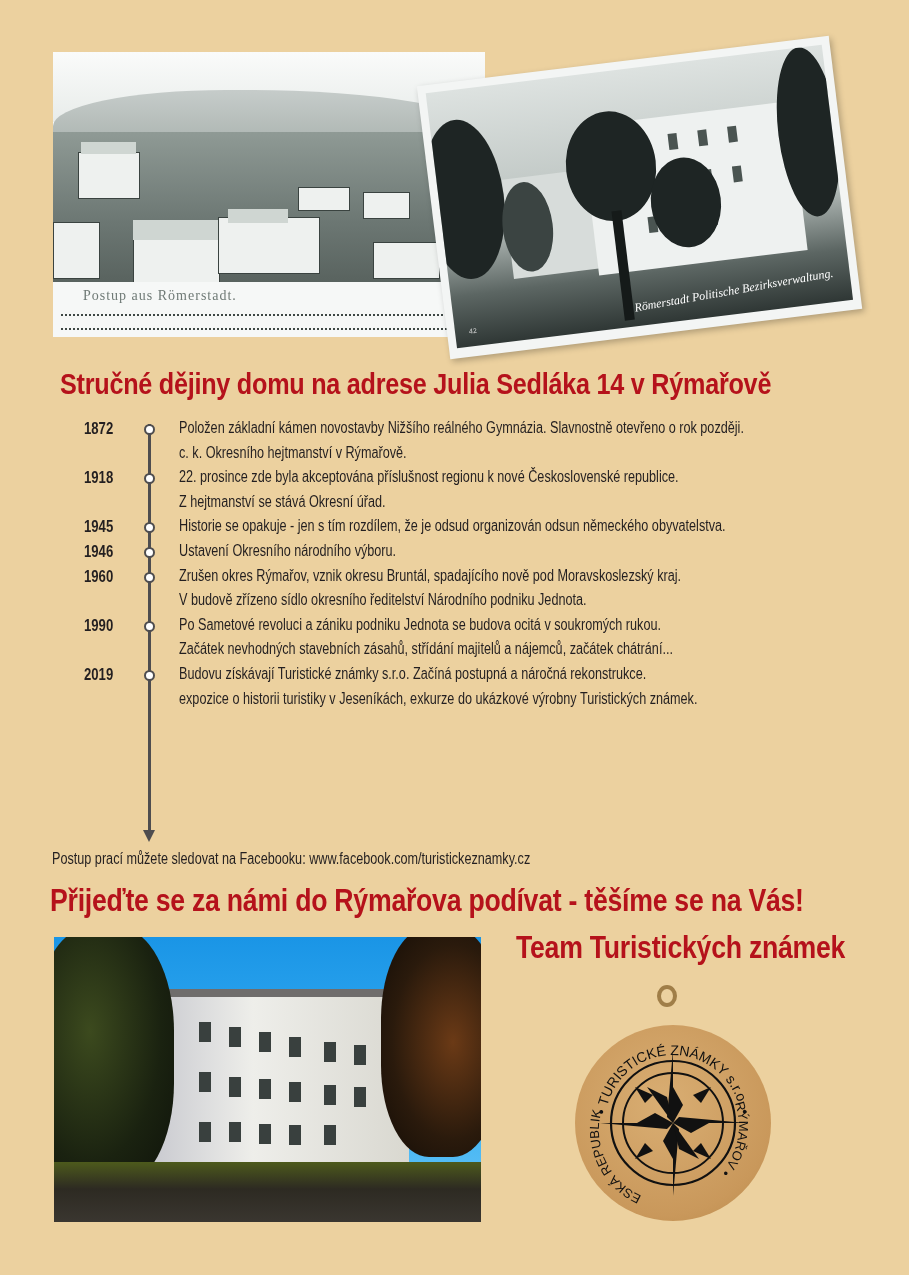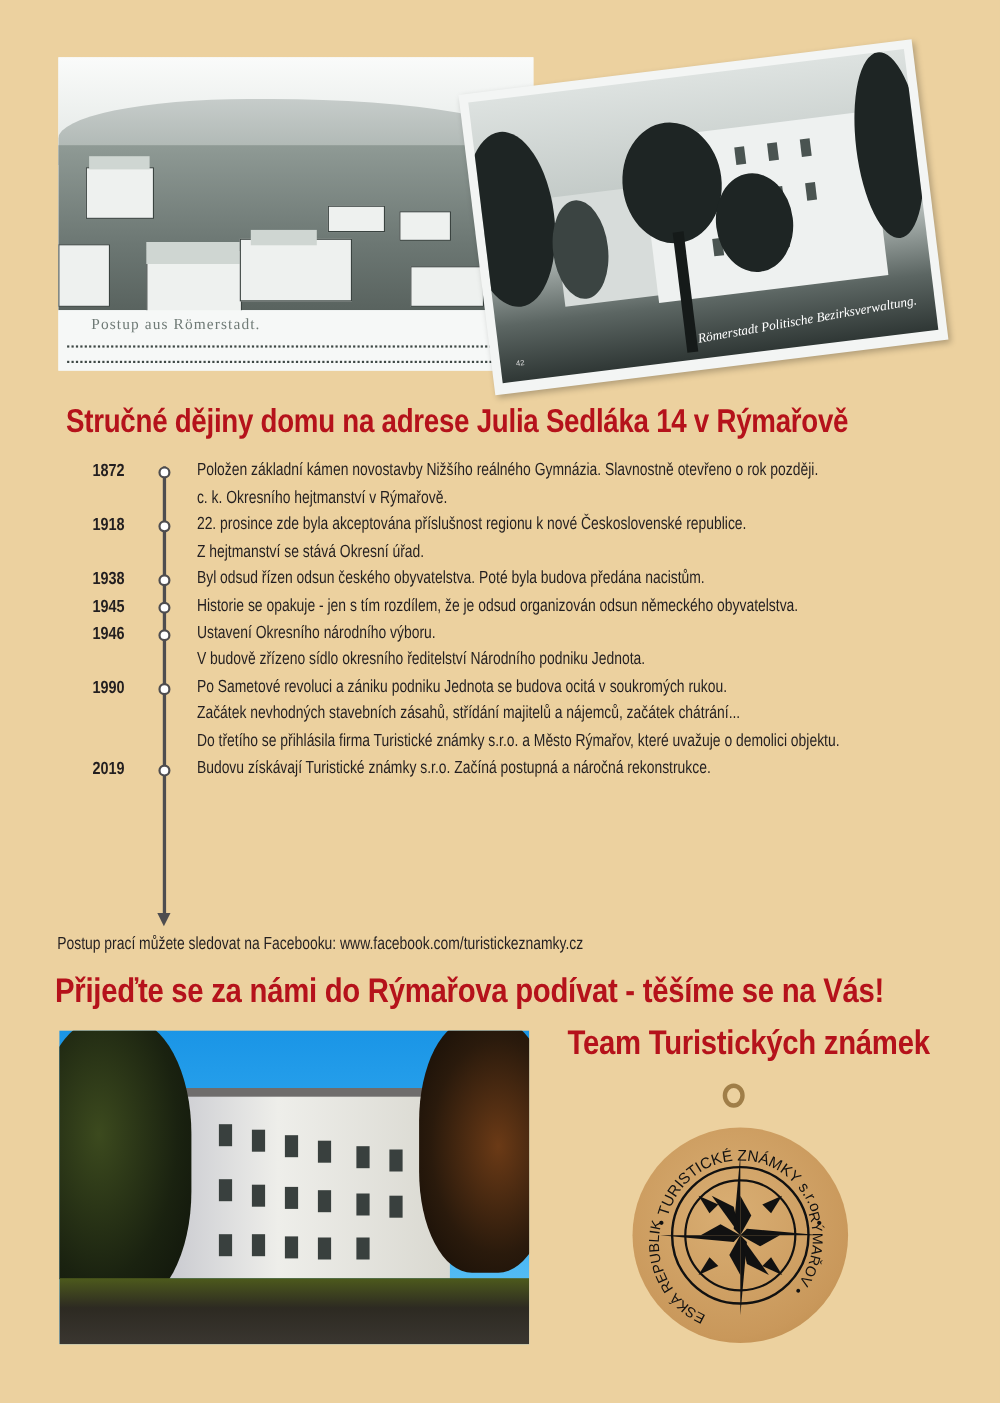--- a/index.html
+++ b/index.html
@@ -146,52 +146,52 @@
   </div>
   <div class="row">
     <span class="year">1918</span>
     <span class="dot"></span>
     <span class="text">22. prosince zde byla akceptována příslušnost regionu k nové Československé republice.</span>
   </div>
   <div class="row">
     <span class="text">Z hejtmanství se stává Okresní úřad.</span>
   </div>
   <div class="row">
-    <span class="year">1938</span>
-    <span class="dot"></span>
-    <span class="text">Byl odsud řízen odsun českého obyvatelstva. Poté byla budova předána nacistům.</span>
-  </div>
-  <div class="row">
     <span class="year">1945</span>
     <span class="dot"></span>
     <span class="text">Historie se opakuje - jen s tím rozdílem, že je odsud organizován odsun německého obyvatelstva.</span>
   </div>
   <div class="row">
     <span class="year">1946</span>
     <span class="dot"></span>
     <span class="text">Ustavení Okresního národního výboru.</span>
   </div>
   <div class="row">
+    <span class="year">1960</span>
+    <span class="dot"></span>
+    <span class="text">Zrušen okres Rýmařov, vznik okresu Bruntál, spadajícího nově pod Moravskoslezský kraj.</span>
+  </div>
+  <div class="row">
     <span class="text">V budově zřízeno sídlo okresního ředitelství Národního podniku Jednota.</span>
   </div>
   <div class="row">
     <span class="year">1990</span>
     <span class="dot"></span>
     <span class="text">Po Sametové revoluci a zániku podniku Jednota se budova ocitá v soukromých rukou.</span>
   </div>
   <div class="row">
     <span class="text">Začátek nevhodných stavebních zásahů, střídání majitelů a nájemců, začátek chátrání...</span>
   </div>
   <div class="row">
-    <span class="text">Do třetího se přihlásila firma Turistické známky s.r.o. a Město Rýmařov, které uvažuje o demolici objektu.</span>
-  </div>
-  <div class="row">
     <span class="year">2019</span>
     <span class="dot"></span>
     <span class="text">Budovu získávají Turistické známky s.r.o. Začíná postupná a náročná rekonstrukce.</span>
+  </div>
+  <div class="row">
+    <span class="text">expozice o historii turistiky v Jeseníkách, exkurze do ukázkové výrobny Turistických známek.</span>
   </div>
 </div>
 
 <div id="footer-note">Postup prací můžete sledovat na Facebooku: www.facebook.com/turistickeznamky.cz</div>
 
 <div id="tagline" class="heading">Přijeďte se za námi do Rýmařova podívat - těšíme se na Vás!</div>
 <div id="team" class="heading">Team Turistických známek</div>
 
 <div id="photo-modern" class="photo">
   <div class="bldroof"></div>

